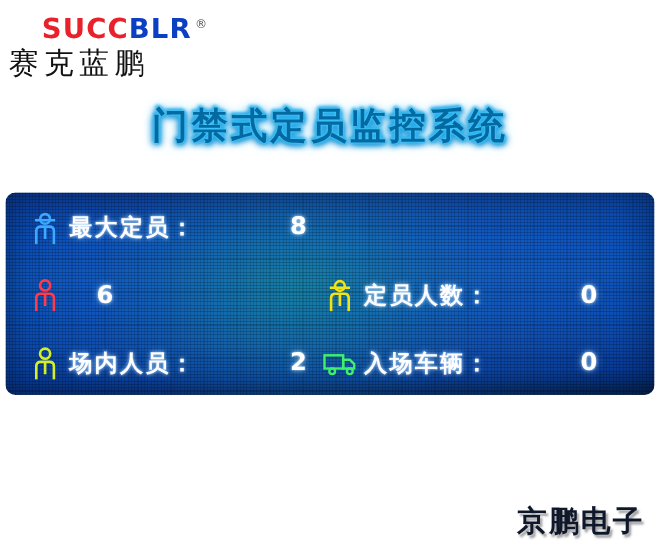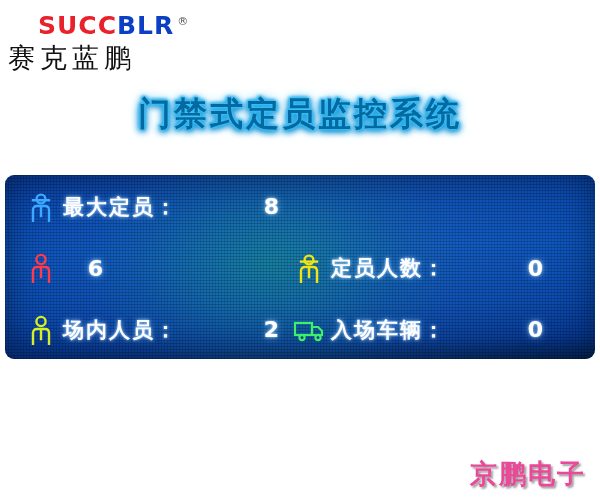--- a/index.html
+++ b/index.html
@@ -179,21 +179,21 @@
 
   
   #footer-brand {
     position: absolute;
     right: 14px;
     bottom: 8px;
     font-family: "DejaVu Sans", "Liberation Sans", sans-serif;
     font-weight: bold;
     font-size: 27px;
     letter-spacing: 2px;
-    color: #ec4899;
+    color: #0f172a;
     text-shadow: 2px 2px 2px rgba(130,130,130,0.75);
     white-space: nowrap;
   }
 </style>
 </head>
 <body>
 
 <div id="brand-logo">
   <div id="brand-wordmark">
     <span class="wm-red">SUCC</span><span class="wm-blue">BLR</span><span id="brand-reg">®</span>

